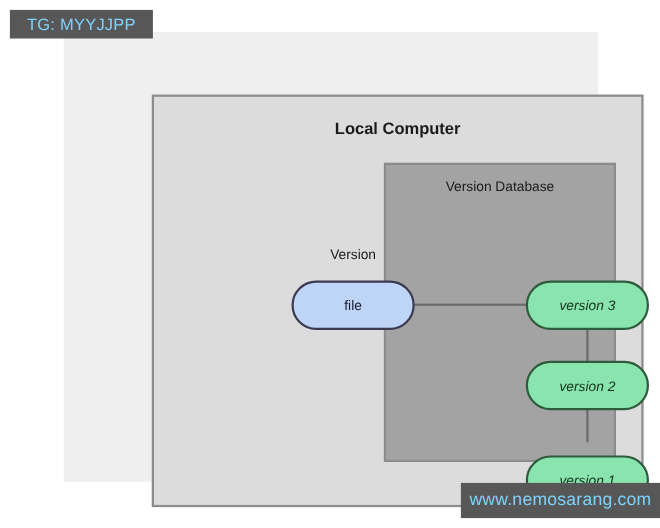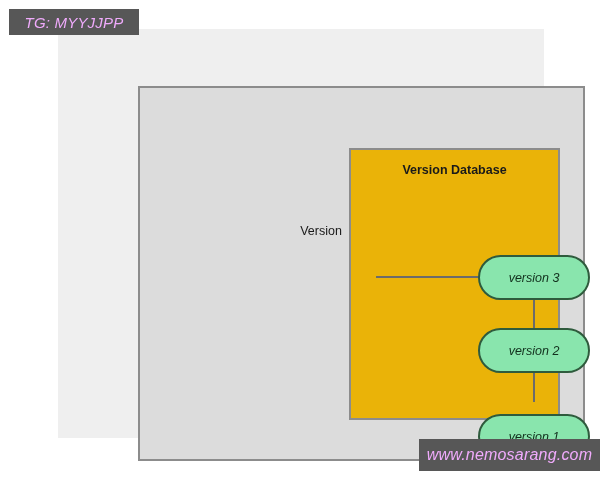--- a/index.html
+++ b/index.html
@@ -12,28 +12,27 @@
     height: 480px;
     position: relative;
     overflow: hidden;
     font-family: "Liberation Sans", sans-serif;
   }
 
   
   .badge {
     position: absolute;
     background: #575757;
-    color: #f0abfc;
+    color: #7dd3fc;
     display: flex;
     align-items: center;
     justify-content: center;
     font-size: 15px;
     letter-spacing: 0.2px;
     white-space: nowrap;
-    font-style: italic;
   }
   #tg-badge {
     left: 9px;
     top: 9px;
     width: 130px;
     height: 26px;
     z-index: 20;
   }
   #site-badge {
     left: 419px;
@@ -74,24 +73,23 @@
     color: #1a1a1a;
   }
 
   
   #version-db-box {
     position: absolute;
     left: 209px;
     top: 60px;
     width: 211px;
     height: 272px;
-    background: #eab308;
+    background: #a3a3a3;
     border: 2px solid #8c8c8c;
     box-sizing: border-box;
-    font-weight: bold;
   }
   #version-db-title {
     position: absolute;
     left: 0;
     top: 13px;
     width: 100%;
     text-align: center;
     font-size: 12.5px;
     color: #1a1a1a;
   }
@@ -162,31 +160,33 @@
     height: 30px;
   }
 </style>
 </head>
 <body>
 
 <div id="outer-frame">
 
   <div id="local-computer-panel">
 
+    <div id="local-computer-title">Local Computer</div>
 
     <div id="checkout-label">Version</div>
 
     <div id="version-db-box">
       <div id="version-db-title">Version Database</div>
     </div>
 
     <div id="conn-file-v3" class="connector"></div>
     <div id="conn-v3-v2" class="connector"></div>
     <div id="conn-v2-v1" class="connector"></div>
 
+    <div id="node-file" class="pill pill-blue">file</div>
 
     <div id="node-v3" class="pill pill-green">version 3</div>
 
     <div id="node-v2" class="pill pill-green">version 2</div>
 
     <div id="node-v1" class="pill pill-green">version 1</div>
 
   </div>
 </div>
 

